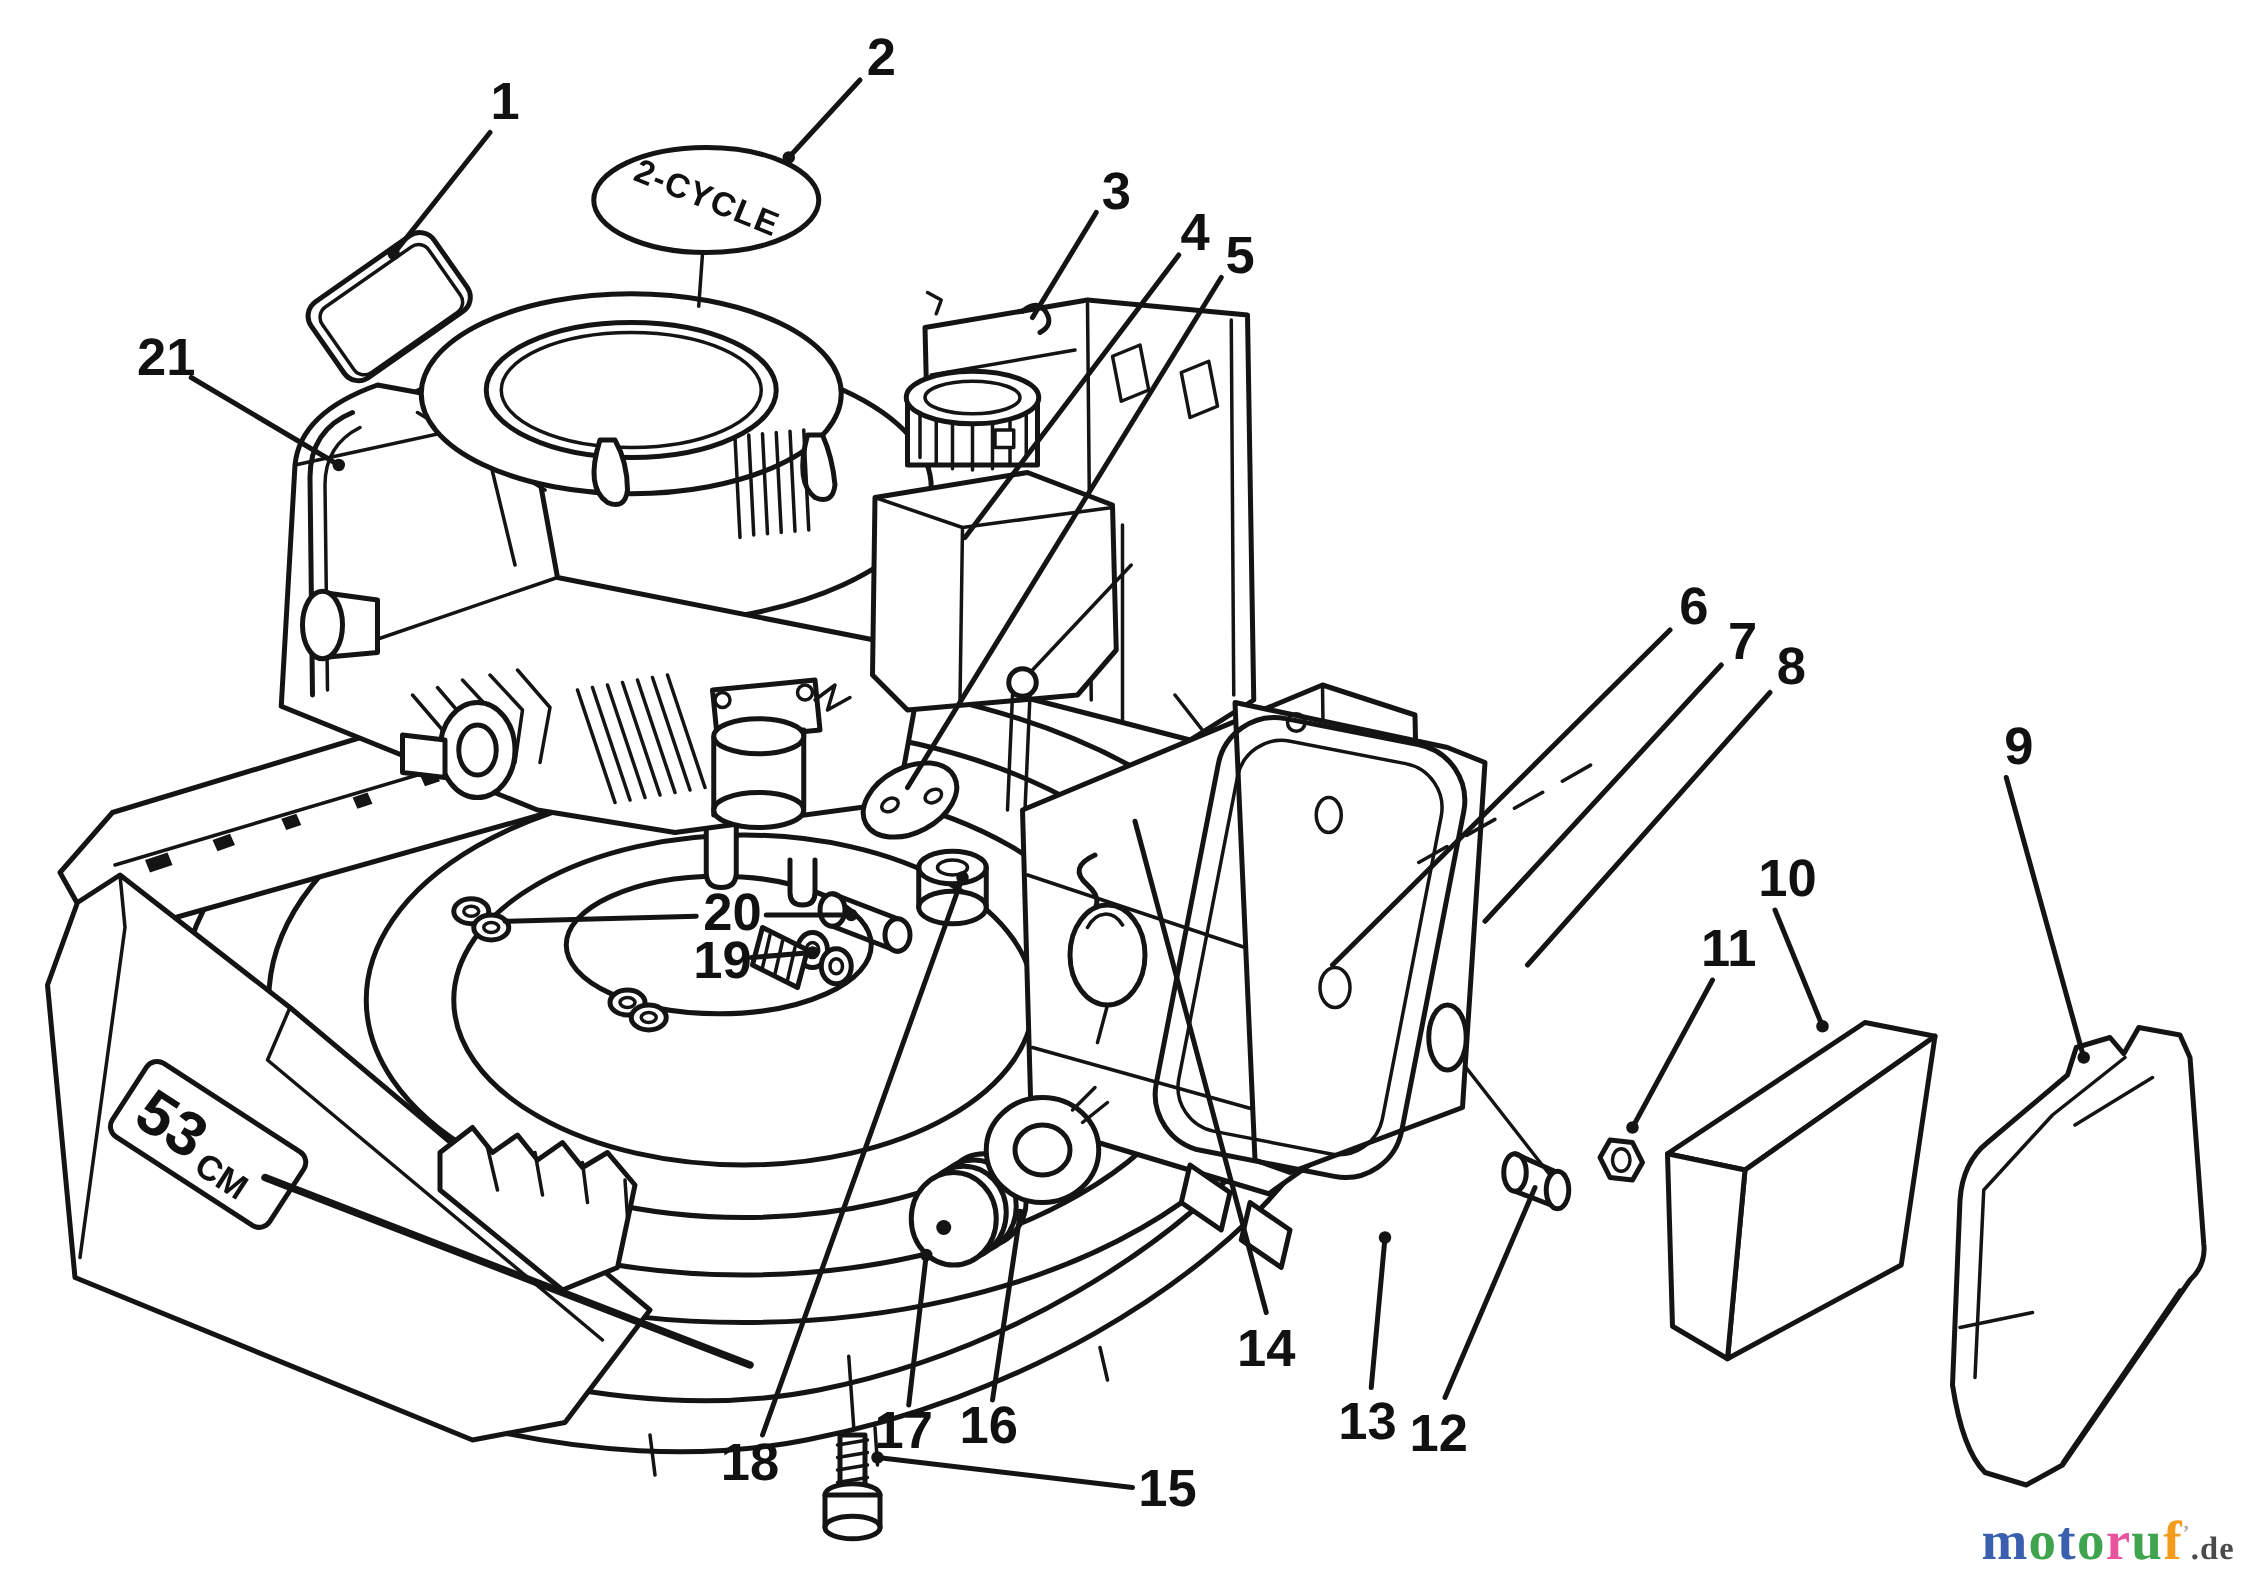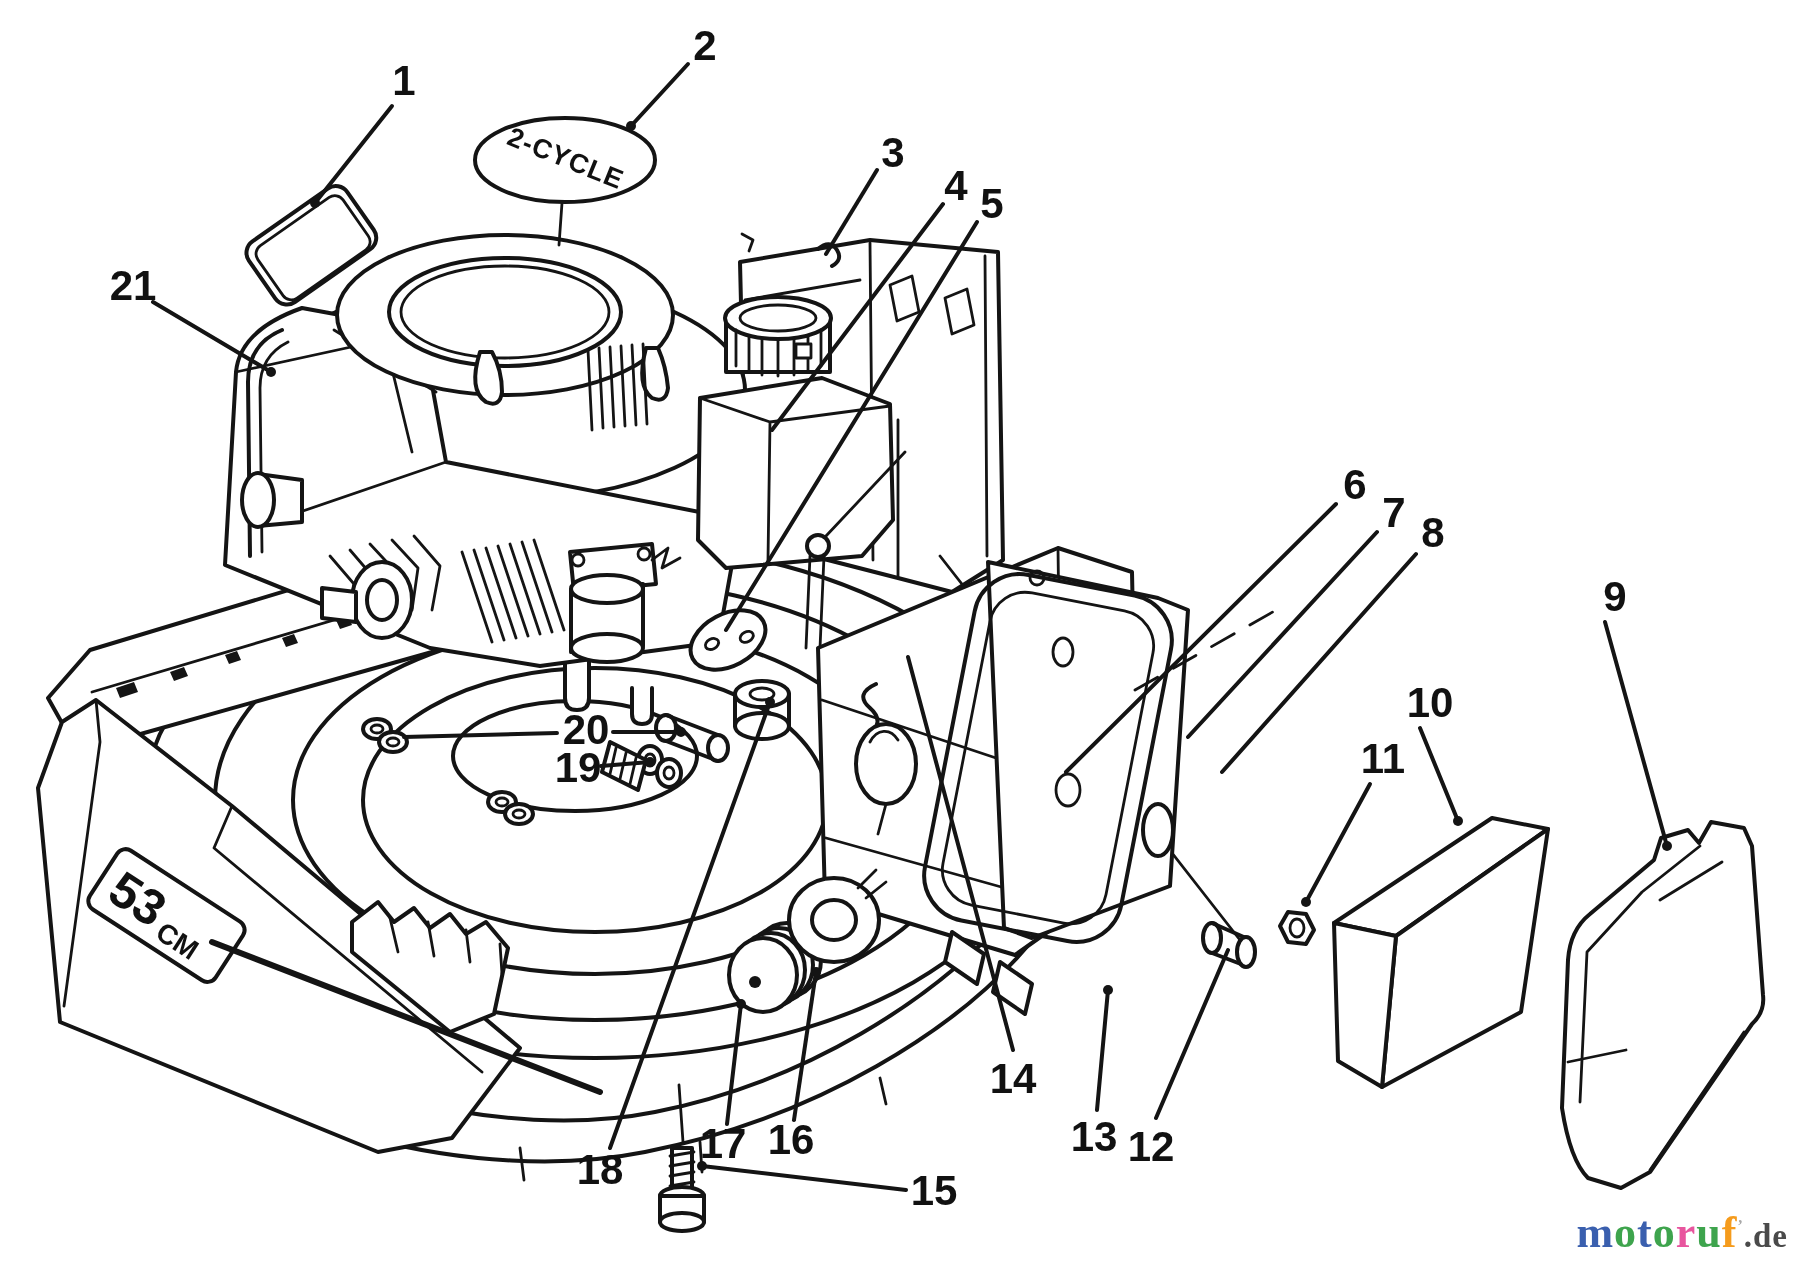--- a/index.html
+++ b/index.html
@@ -10,21 +10,21 @@
   .ln{stroke:#141414;stroke-width:4;fill:none;stroke-linecap:round;stroke-linejoin:round;}
   .thick{stroke-width:6;}
   .thin{stroke-width:2.8;}
   .w{fill:#ffffff;}
   .blk{fill:#141414;stroke:none;}
   .callout-num{font-family:"Liberation Sans",sans-serif;font-weight:bold;font-size:42px;fill:#111;}
   .decal-text{font-family:"Liberation Sans",sans-serif;font-weight:bold;font-size:27px;fill:#111;letter-spacing:1px;}
   .deck-size{font-family:"Liberation Sans",sans-serif;font-weight:bold;fill:#111;}
   .logo{position:absolute;right:12px;bottom:6px;font-family:"Liberation Serif",serif;
         font-weight:bold;font-size:44px;line-height:1;letter-spacing:1px;}
-  .logo .tld{font-size:33px;font-weight:bold;}
+  .logo .tld{font-size:26px;font-weight:bold;}
   .logo .tick{font-size:16px;vertical-align:super;}
 </style>
 </head>
 <body>
 
 <div class="stage">
 <svg viewBox="0 0 1800 1261" width="1800" height="1261">
 
   <g>
 

